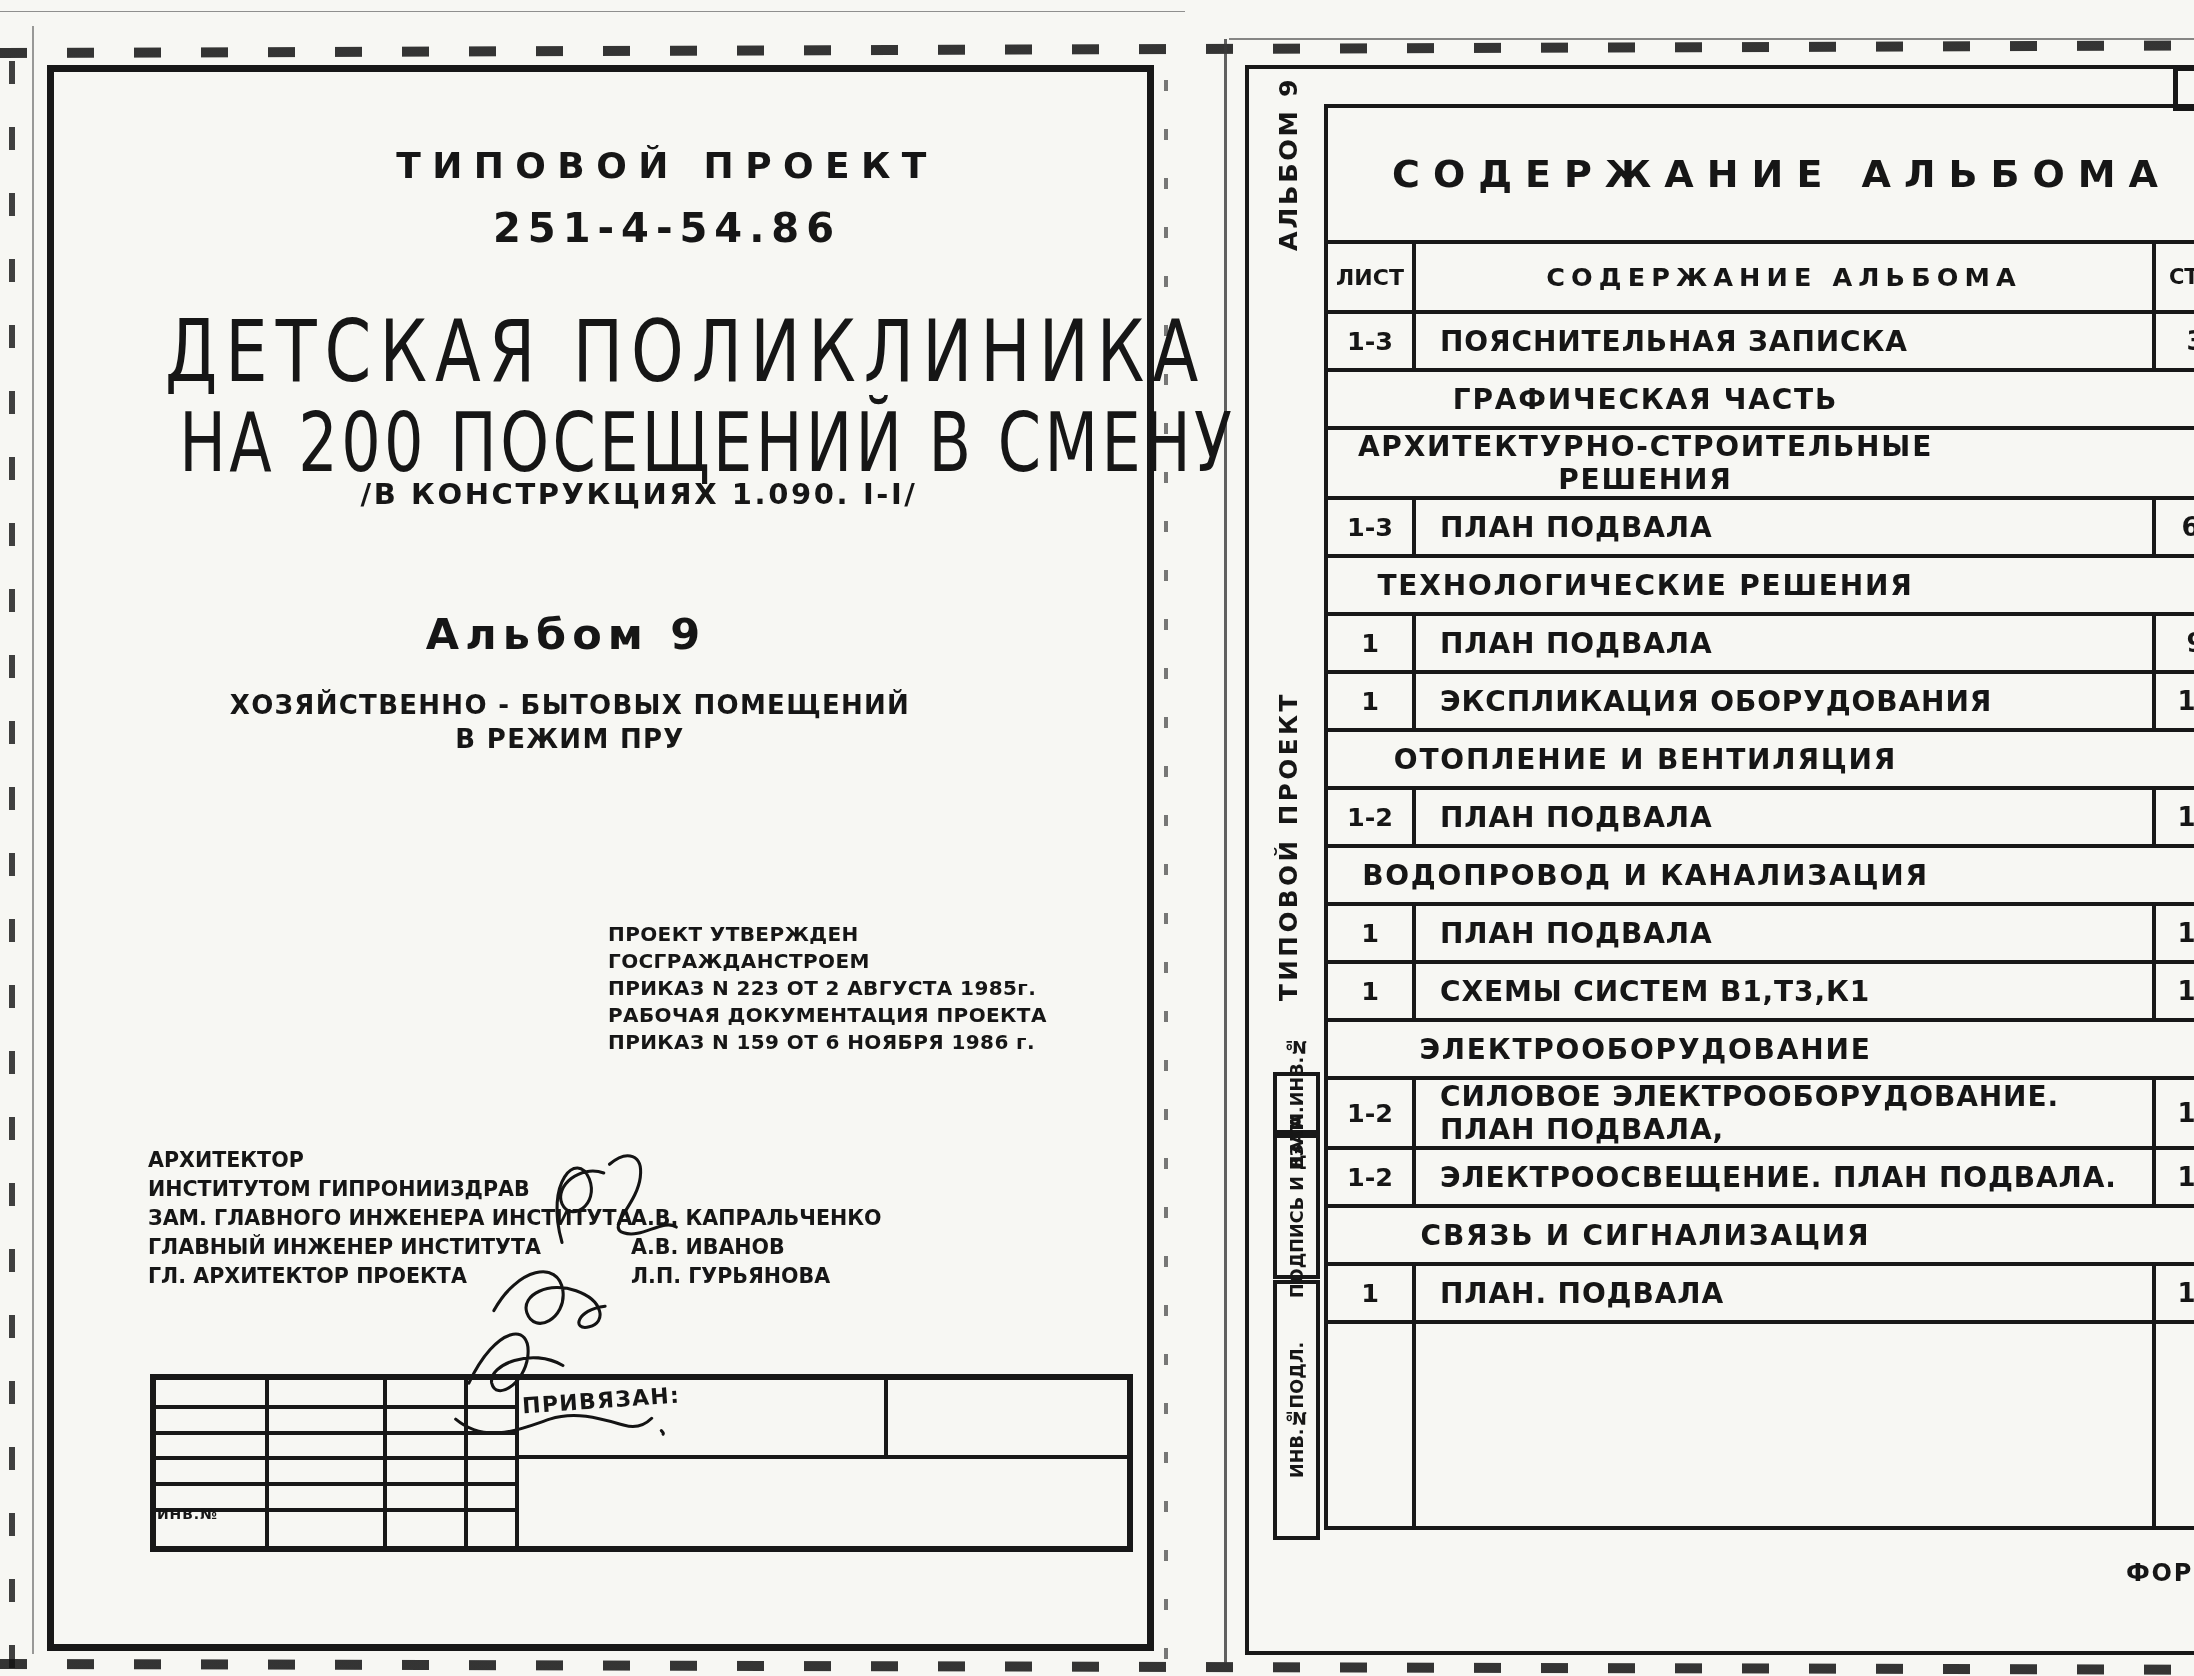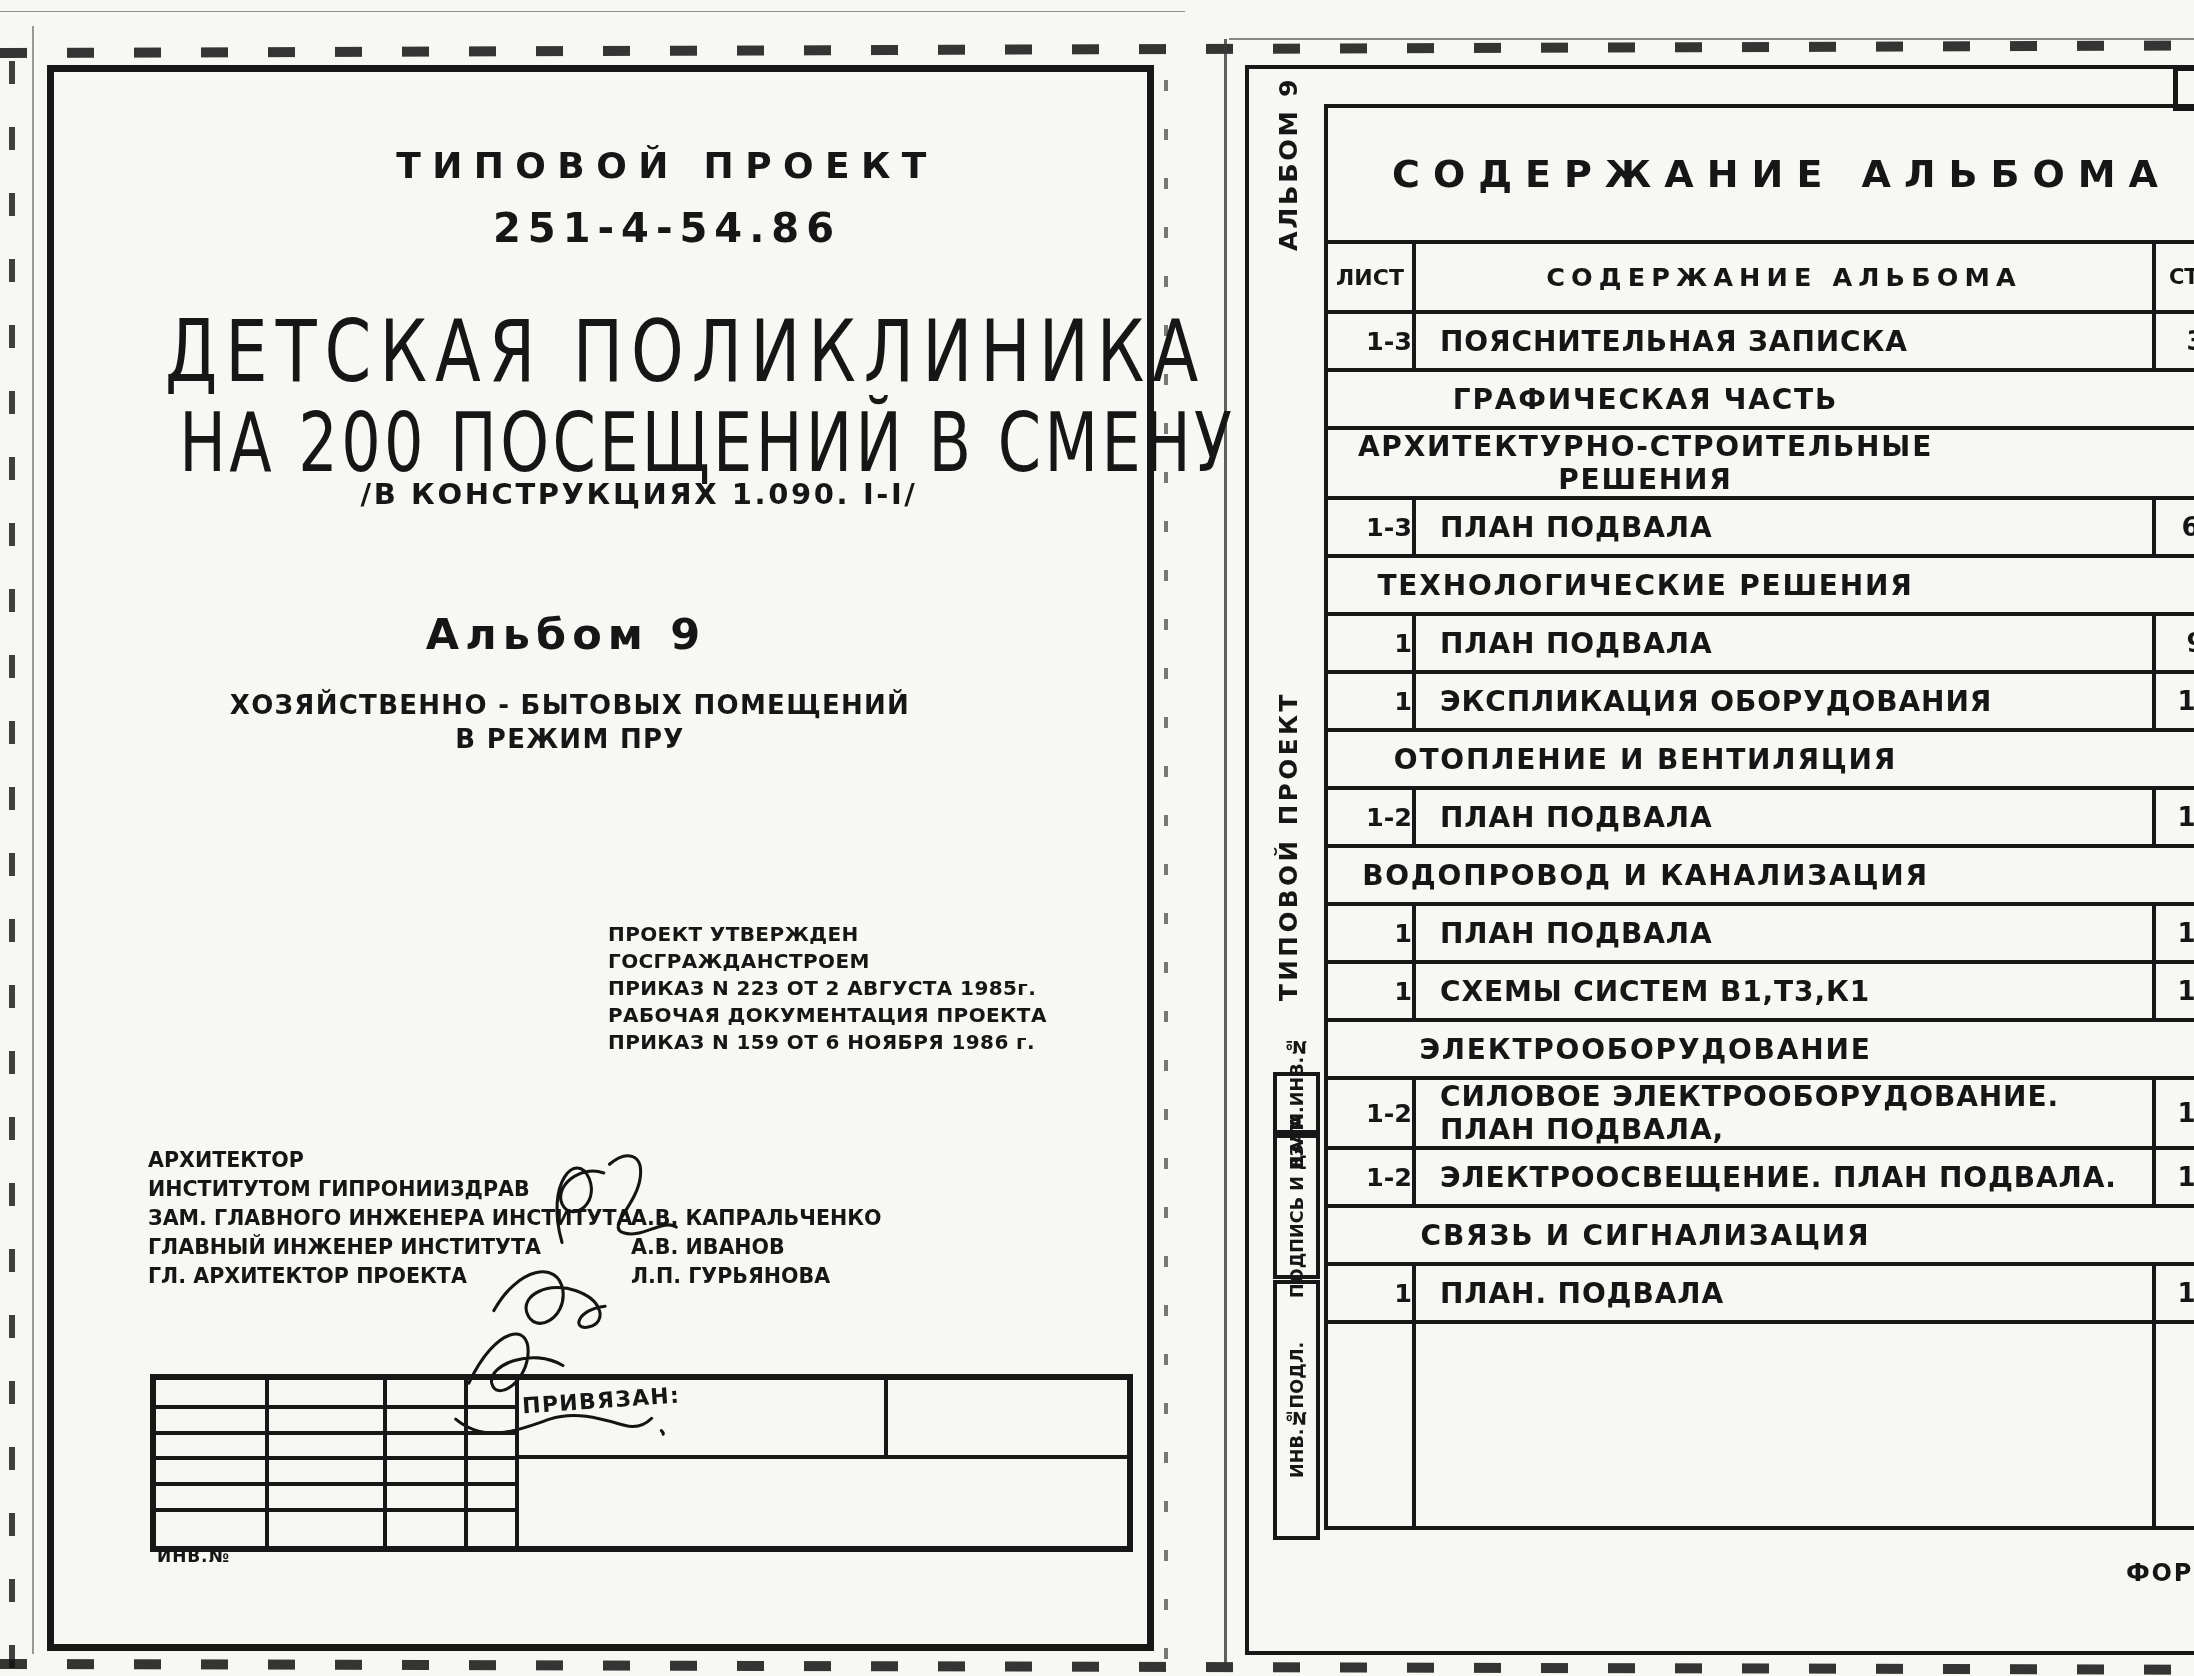--- a/index.html
+++ b/index.html
@@ -33,31 +33,31 @@
   #approval{left:608px;top:921px;width:562px;font-size:20px;line-height:27px;letter-spacing:0.4px;}
   #dev{left:148px;top:1146px;width:922px;font-size:20.6px;line-height:29px;}
   #dev .sig-line{position:relative;height:29px;}
   #dev .name{position:absolute;left:483px;top:0;}
 
   
   #stamp{left:150px;top:1374px;width:971px;height:166px;border:6.1px solid #181818;}
   #stamp .v{position:absolute;top:0;bottom:0;width:4.4px;background:#181818;}
   #stamp .h{position:absolute;left:0;height:4px;background:#181818;}
   #privyazan{left:522px;top:1388px;font-size:22px;letter-spacing:1.3px;transform:rotate(-4deg);}
-  #invno{left:157px;top:1506px;font-size:17px;letter-spacing:0.9px;margin-top:40px;}
+  #invno{left:157px;top:1506px;font-size:14px;letter-spacing:0.9px;}
 
   
   #toc{left:1324px;top:104px;width:915px;height:1426px;border-collapse:collapse;table-layout:fixed;}
   #toc td{border:4.4px solid #181818;padding:0;vertical-align:middle;overflow:hidden;}
   #toc td.title-cell{height:132px;font-size:38px;letter-spacing:13px;text-align:center;font-weight:bold;}
   #toc tr.hdr td{height:66px;text-align:center;font-weight:bold;}
   #toc .col-sheet{width:88px;}
   #toc .col-page{width:83px;}
   #toc tr.item td,#toc tr.sec td{height:54px;font-weight:bold;font-size:28px;}
-  #toc tr.item .c-sheet{text-align:right;font-size:25.5px;}
+  #toc tr.item .c-sheet{text-align:center;font-size:25.5px;}
   #toc tr.item .c-title{padding-left:24px;letter-spacing:0.9px;}
   #toc tr.item .c-page{text-align:center;font-size:26px;}
   #toc tr.sec td{text-align:center;padding-right:272px;letter-spacing:1.8px;}
   #toc tr.fill td{height:auto;}
 
   
   .vtext{writing-mode:vertical-rl;transform:rotate(180deg);display:flex;align-items:center;justify-content:center;}
   #v-album{left:1266px;top:69px;width:44px;height:189px;font-size:25.5px;letter-spacing:2.6px;font-weight:bold;}
   #v-project{left:1266px;top:636px;width:44px;height:421px;font-size:24.6px;letter-spacing:3.5px;font-weight:bold;}
   .side-box{left:1273px;width:39px;border:4.4px solid #181818;font-size:17.6px;font-weight:bold;}

